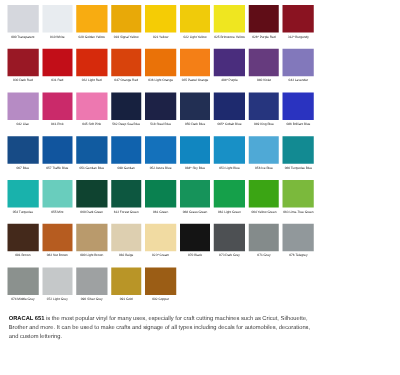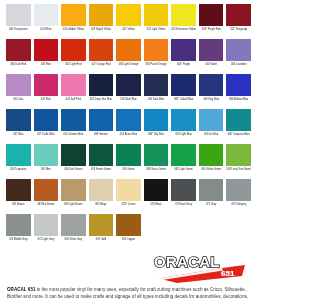--- a/index.html
+++ b/index.html
@@ -312,31 +312,18 @@
       <div class="swatch-cell">
         <span class="swatch-chip" style="background-color: rgb(185, 149, 39);"></span>
         <span class="swatch-label">091 Gold</span>
       </div>
       <div class="swatch-cell">
         <span class="swatch-chip" style="background-color: rgb(155, 93, 21);"></span>
         <span class="swatch-label">092 Copper</span>
       </div>
     </div>
 
-  <div class="last-row-wrap">
-    <div class="last-row-grid"></div>
-    <div class="logo-area">
-      <svg class="logo-svg" width="102" height="34" viewBox="0 0 204 68">
-        <g>
-          <path d="M24 57 L150 36 L196 30 L190 52 L60 66 Z" fill="#e2231a"></path>
-          <path d="M24 57 L150 36 L152 41 L30 60 Z" fill="#ffffff" opacity="0.95"></path>
-          <text x="14" y="34" font-family="Liberation Sans, sans-serif" font-size="30" font-weight="700" fill="#ffffff" stroke="#1a1a1a" stroke-width="3.2" paint-order="stroke" letter-spacing="0.5">ORACAL</text>
-          <text x="148" y="52" font-family="Liberation Sans, sans-serif" font-size="16" font-weight="700" fill="#ffffff" stroke="#ffffff" stroke-width="0.4" paint-order="stroke">651</text>
-        </g>
-      </svg>
-    </div>
-  </div>
 
   <p class="description">
     <b>ORACAL 651</b><span> is the most popular vinyl for many uses, especially for craft cutting machines such as Cricut, Silhouette, Brother and more.  It can be used to make crafts and signage of all types including decals for automobiles, decorations, and custom lettering.</span>
   </p>
 
 </div>
 
 </body></html>

